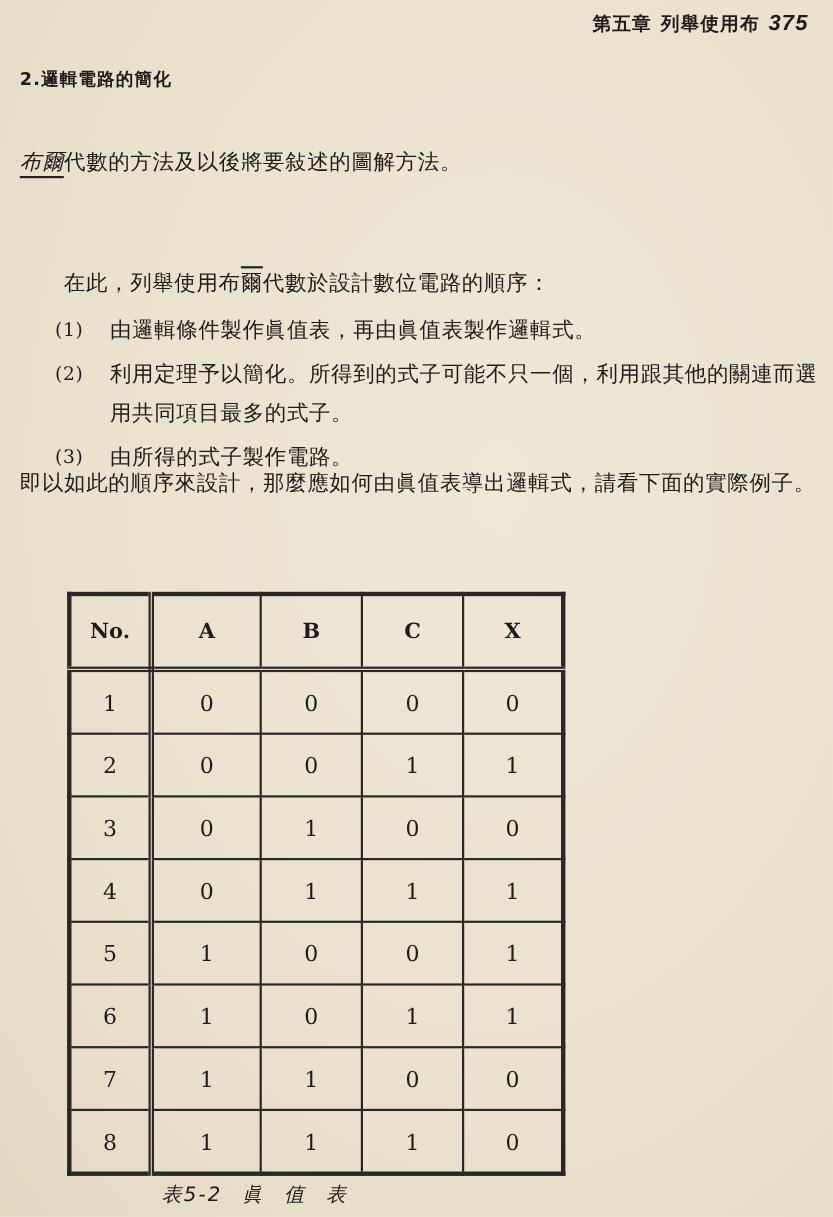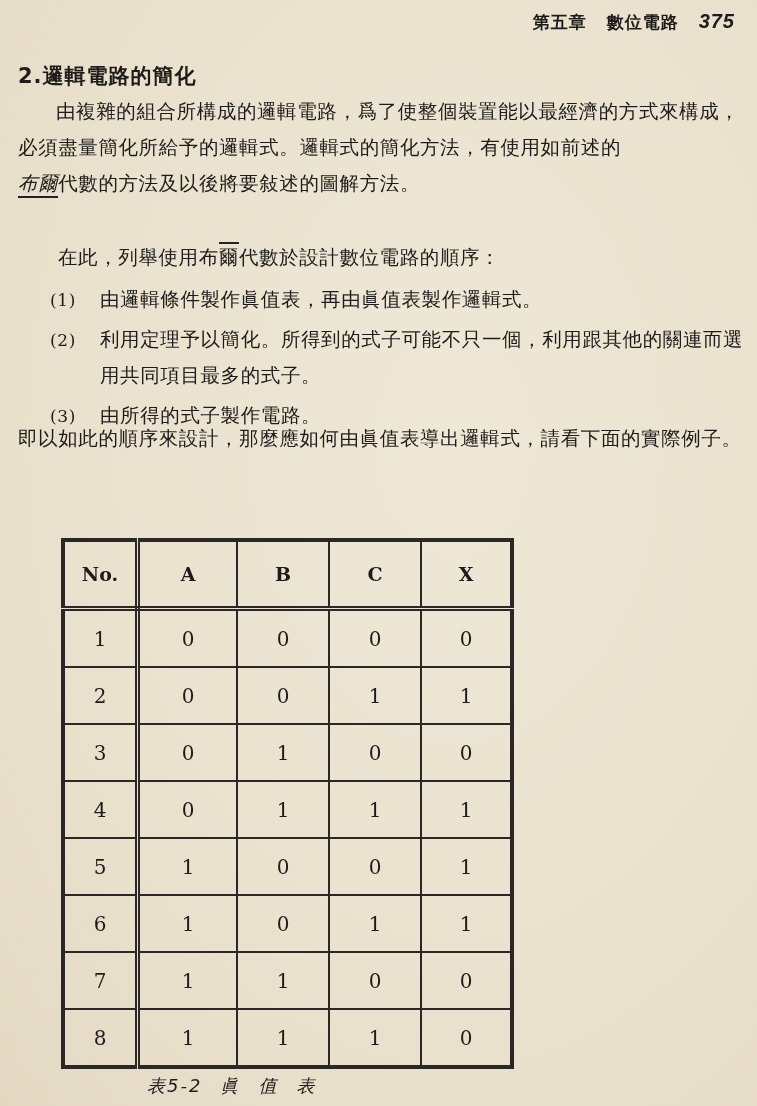--- a/index.html
+++ b/index.html
@@ -7,26 +7,26 @@
     width:757px; height:1106px; overflow:hidden;
     background:#ece4d2;
     background-image: radial-gradient(ellipse at 60% 40%, #efe8d7 0%, #e9e0cc 70%, #e3d9c3 100%);
     font-family: "DejaVu Sans", sans-serif;
     color:#1e1c1a;
     position:relative;
   }
   .header {
     position:absolute; top:10px; right:22px;
     font-size:17px; font-weight:bold; letter-spacing:1px;
-    display:flex; align-items:baseline; gap:20px;
+    display:flex; align-items:baseline; gap:8px;
   }
   .header .pg { font-size:20px; font-style:italic; font-family:"Liberation Sans", sans-serif; }
   .sec-title {
     position:absolute; top:62px; left:18px;
-    font-size:21px; font-weight:bold; letter-spacing:1px;
+    font-size:16px; font-weight:bold; letter-spacing:1px;
   }
   .para {
     position:absolute; left:18px; width:725px;
     font-size:19.5px; line-height:36px; letter-spacing:0.6px;
   }
   .p1 { top:94px; text-indent:38px; }
   .ul { border-bottom:2px solid #222; padding-bottom:1px;font-style:italic; }
   .ul-mid { position:relative; }
   .ul-mid::after { content:""; position:absolute; left:0; right:0; top:-4px; border-top:2px solid #222; }
   .intro { position:absolute; top:244px; left:58px; font-size:19.5px; letter-spacing:0.6px; }
@@ -58,28 +58,28 @@
     position:absolute; top:1074px; left:147px;
     font-size:18px; letter-spacing:2px;
     display:flex; gap:18px;font-style:italic;
   }
 </style>
 </head>
 <body>
 
 <div class="header">
   <span>第五章</span>
-  <span>數位電路</span>
+  <span>列舉使用布</span>
   <span class="pg">375</span>
 </div>
 
 <div class="sec-title">2.邏輯電路的簡化</div>
 
 <div class="para p1">
-  <span>由複雜的組合所構成的邏輯電路，爲了使整個裝置能以最經濟的方式來構成，必須盡量簡化所給予的邏輯式。邏輯式的簡化方法，有使用如前述的</span><br>
+  <br>
   <span class="ul">布爾</span><span>代數的方法及以後將要敍述的圖解方法。</span>
 </div>
 
 <div class="intro">
   <span>在此，列舉使用布</span><span class="ul-mid">爾</span><span>代數於設計數位電路的順序：</span>
 </div>
 
 <div class="steps">
   <div class="step">
     <span class="num">(1)</span>

